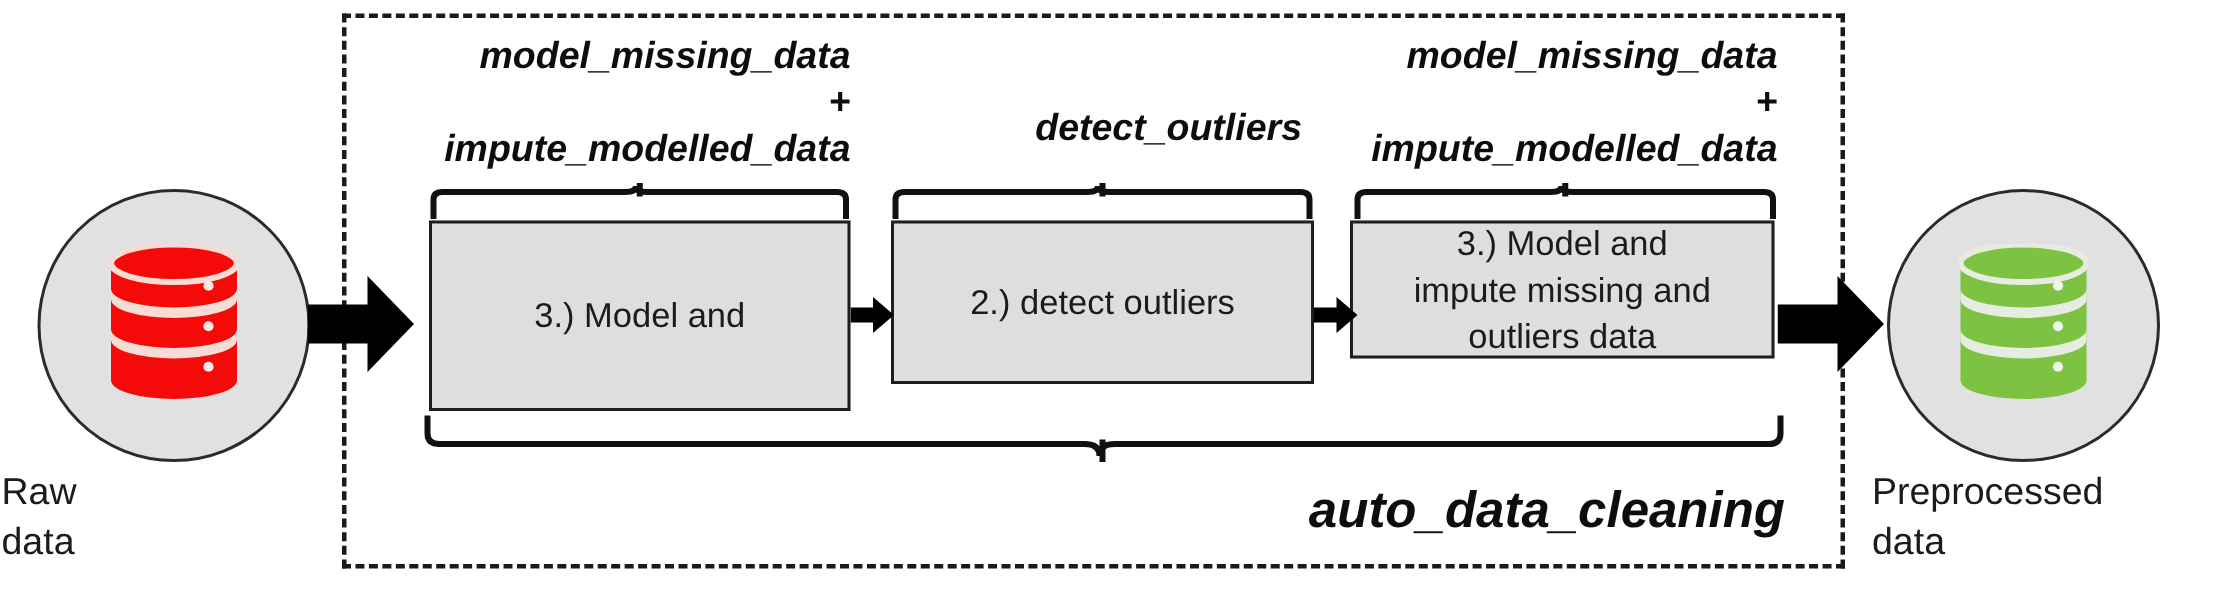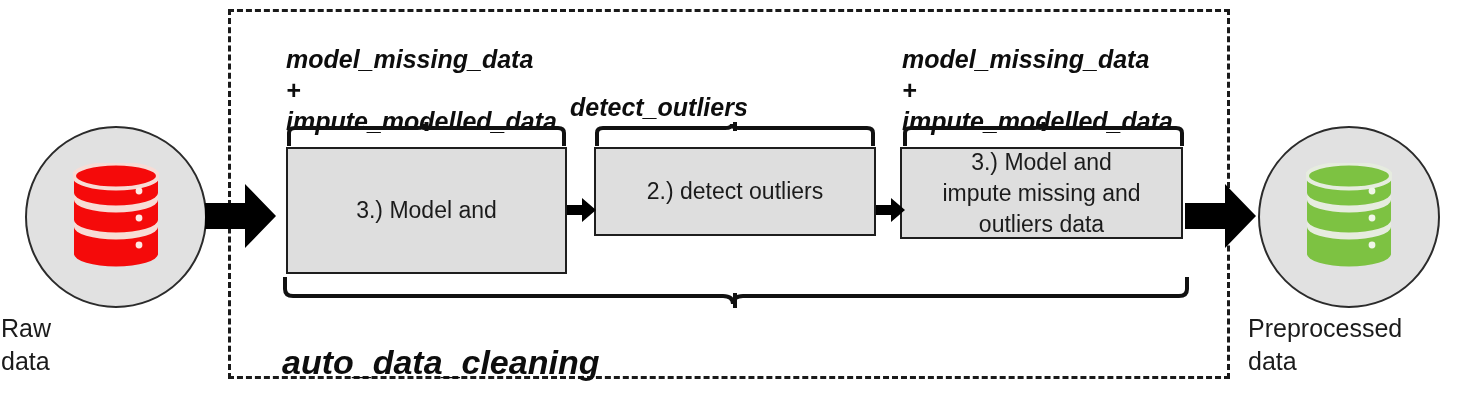--- a/index.html
+++ b/index.html
@@ -78,21 +78,21 @@
     align-items: center;
     justify-content: center;
     text-align: center;
     font-size: 23px;
     line-height: 31px;
     color: #1b1b1b;
     padding: 4px 10px;
     font-family: "Liberation Sans", sans-serif;
   }
   #proc-box-1 { left: 286px;  top: 147px; width: 281px; height: 127px; }
-  #proc-box-2 { left: 594px;  top: 147px; width: 282px; height: 89px; }
+  #proc-box-2 { left: 594px;  top: 147px; width: 282px; height: 109px; }
   #proc-box-3 { left: 900px;  top: 147px; width: 283px; height: 92px; }
 
   
   .brace-top {
     position: absolute;
     height: 26px;
   }
   #brace-top-1 { left: 286px; top: 121px; width: 281px; }
   #brace-top-2 { left: 594px; top: 121px; width: 282px; }
   #brace-top-3 { left: 902px; top: 121px; width: 283px; }
@@ -101,32 +101,31 @@
     position: absolute;
     left: 282px;
     top: 276px;
     width: 908px;
     height: 34px;
   }
 
   
   .fn-label {
     position: absolute;
-    text-align: left;
+    text-align: right;
     font-weight: bold;
     font-style: italic;
     color: #0d0d0d;
     font-size: 25px;
     line-height: 31px;
     font-family: "Liberation Sans", sans-serif;
     white-space: nowrap;
-    margin-top: 22px;
   }
   #fn-label-1 { left: 286px; top: 22px;  width: 281px; }
-  #fn-label-2 { left: 570px; top: 70px;  width: 282px; font-style: italic; }
+  #fn-label-2 { left: 586px; top: 70px;  width: 282px; font-style: italic; }
   #fn-label-3 { left: 902px; top: 22px;  width: 283px; }
   #fn-label-overall {
     left: 282px;
     top: 325px;
     width: 908px;
     font-size: 34px;
   }
   .fn-plus { font-weight: bold; font-style: italic; }
 
   

